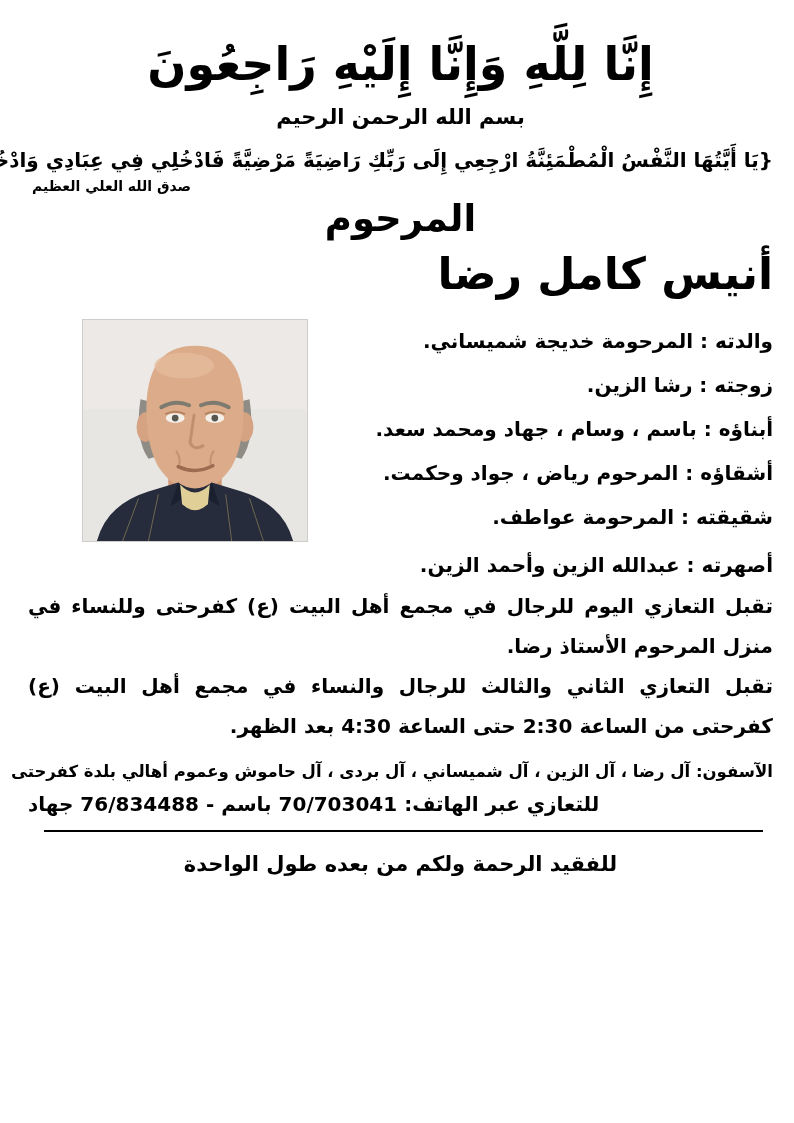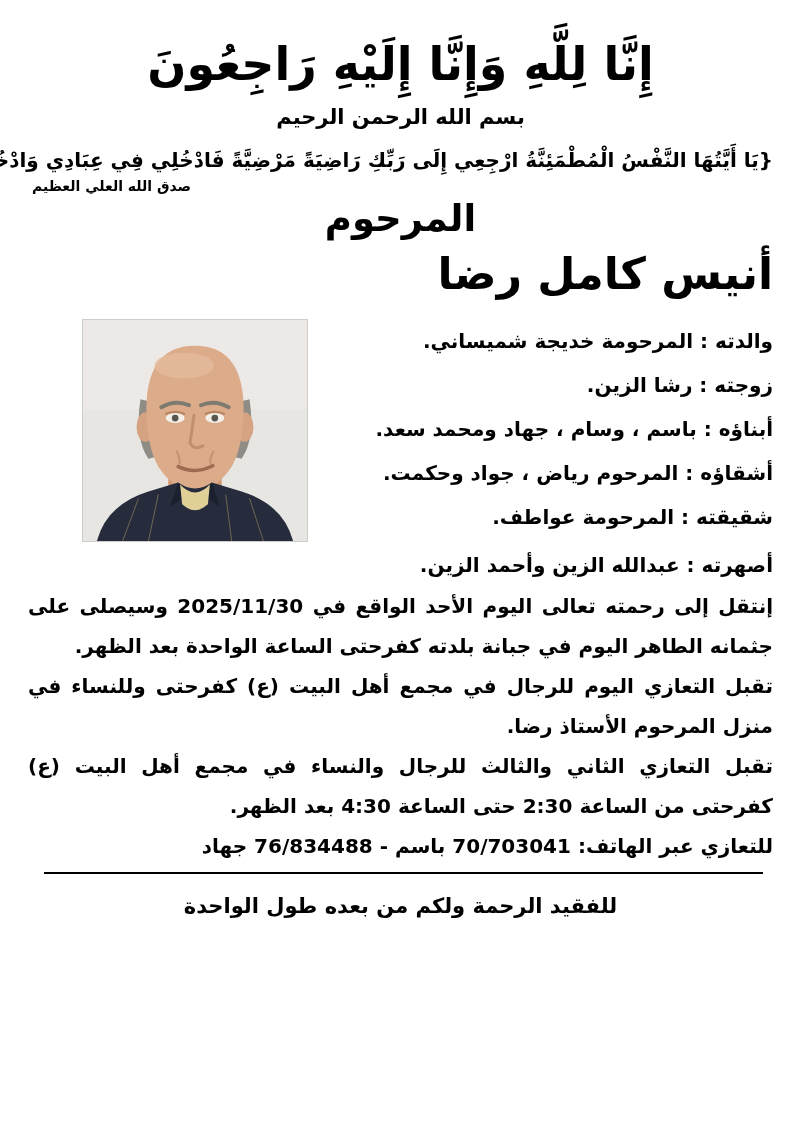--- a/index.html
+++ b/index.html
@@ -89,21 +89,21 @@
   }
   .mourners {
     font-size: 16.5px;
     text-align: center;
     margin-top: 14px;
     line-height: 1.5;
     white-space: nowrap;
   }
   .phone-line {
     font-size: 20px;
-    text-align: right;
+    text-align: left;
     margin-top: 8px;
   }
   .divider {
     border: none;
     border-top: 2px solid #000;
     margin: 14px 10px 0 16px;
   }
   .closing {
     font-size: 21px;
     text-align: center;
@@ -175,24 +175,24 @@
         <path d="M96 164 L88 188 L104 178 Z" fill="#1a202e"></path>
         <path d="M130 164 L138 188 L122 178 Z" fill="#1a202e"></path>
 
         <path d="M98 166 Q113 182 128 166 L126 186 Q113 198 100 186 Z" fill="#e0cf97"></path>
       </svg>
     </div>
   </div>
 
   <div class="fam-full">أصهرته : عبدالله الزين وأحمد الزين.</div>
 
-  <p class="para">إنتقل إلى رحمته تعالى اليوم الأحد الواقع في 2025/11/30 وسيصلى على جثمانه الطاهر اليوم في جبانة بلدته كفرحتى الساعة الواحدة بعد الظهر.</p>
   <p class="para">تقبل التعازي اليوم للرجال في مجمع أهل البيت (ع) كفرحتى وللنساء في منزل المرحوم الأستاذ رضا.</p>
   <p class="para">تقبل التعازي الثاني والثالث للرجال والنساء في مجمع أهل البيت (ع) كفرحتى من الساعة 2:30 حتى الساعة 4:30 بعد الظهر.</p>
 
+  <div class="mourners">الآسفون: آل رضا ، آل الزين ، آل شميساني ، آل بردى ، آل حاموش وعموم أهالي بلدة كفرحتى</div>
 
   <div class="phone-line">للتعازي عبر الهاتف: 70/703041 باسم - 76/834488 جهاد</div>
 
   <hr class="divider">
 
   <div class="closing">للفقيد الرحمة ولكم من بعده طول الواحدة</div>
 
 </div>
 
 </body></html>

